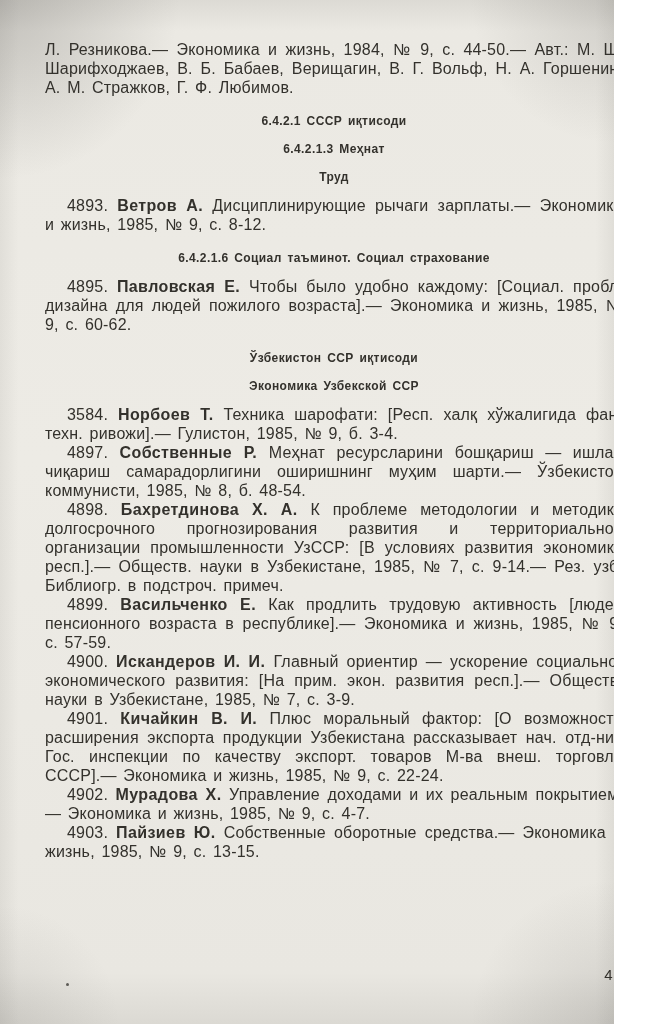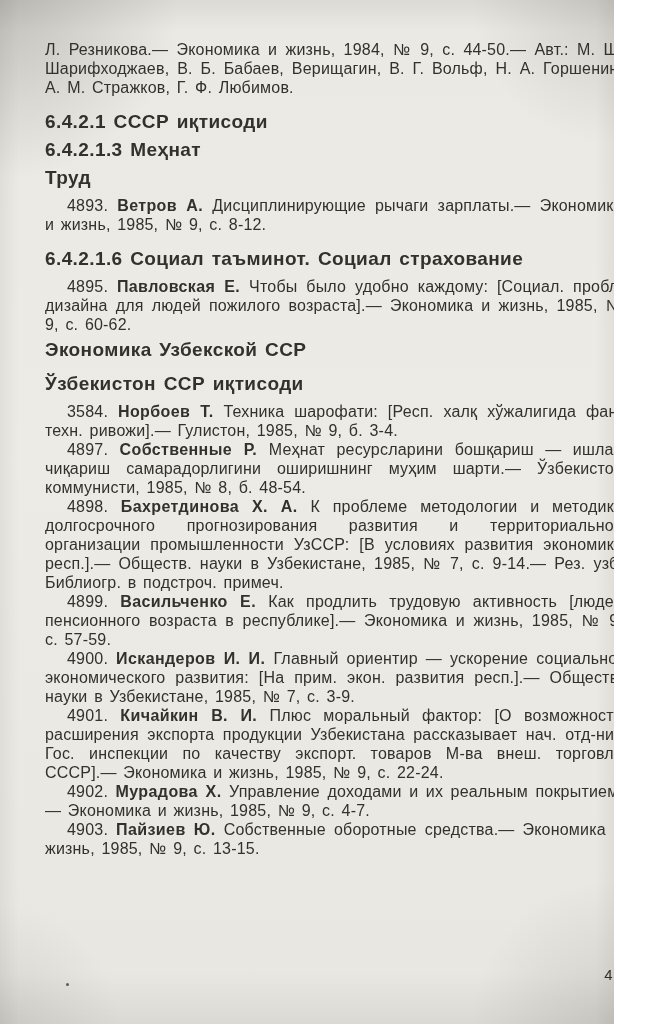--- a/index.html
+++ b/index.html
@@ -37,23 +37,23 @@
     text-align: justify;
     letter-spacing: 0.2px;
     word-spacing: 2px;
   }
   .continuation { text-indent: 0; }
   .entry { text-indent: 22px; }
   .entry b { letter-spacing: 0.4px; }
 
   .heading {
     font-weight: bold;
-    font-size: 19px;
+    font-size: 12px;
     line-height: 19px;
-    text-align: left;
+    text-align: center;
     letter-spacing: 0.4px;
     word-spacing: 2px;
     margin: 6px 0 9px;
   }
   .heading.group-start { margin-top: 15px; }
 
   .page-number {
     position: absolute;
     top: 966px;
     left: 45px;
@@ -78,22 +78,22 @@
 
 <div class="page">
   <div class="text-column" id="text-column">
       <p class="para continuation">Л. Резникова.— Экономика и жизнь, 1984, № 9, с. 44-50.— Авт.: М. Ш. Шарифходжаев, В. Б. Бабаев, Верищагин, В. Г. Вольф, Н. А. Горшенин, А. М. Стражков, Г. Ф. Любимов.</p>
       <div class="heading group-start">6.4.2.1 СССР иқтисоди</div>
       <div class="heading">6.4.2.1.3 Меҳнат</div>
       <div class="heading">Труд</div>
       <p class="para entry"><span>4893.</span> <b>Ветров А.</b> <span>Дисциплинирующие рычаги зарплаты.— Экономика и жизнь, 1985, № 9, с. 8-12.</span></p>
       <div class="heading group-start">6.4.2.1.6 Социал таъминот. Социал страхование</div>
       <p class="para entry"><span>4895.</span> <b>Павловская Е.</b> <span>Чтобы было удобно каждому: [Социал. пробл. дизайна для людей пожилого возраста].— Экономика и жизнь, 1985, № 9, с. 60-62.</span></p>
+      <div class="heading group-start">Ўзбекистон ССР иқтисоди</div>
       <div class="heading">Экономика Узбекской ССР</div>
-      <div class="heading group-start">Ўзбекистон ССР иқтисоди</div>
       <p class="para entry"><span>3584.</span> <b>Норбоев Т.</b> <span>Техника шарофати: [Респ. халқ хўжалигида фан-техн. ривожи].— Гулистон, 1985, № 9, б. 3-4.</span></p>
       <p class="para entry"><span>4897.</span> <b>Собственные Р.</b> <span>Меҳнат ресурсларини бошқариш — ишлаб чиқариш самарадорлигини оширишнинг муҳим шарти.— Ўзбекистон коммунисти, 1985, № 8, б. 48-54.</span></p>
       <p class="para entry"><span>4898.</span> <b>Бахретдинова Х. А.</b> <span>К проблеме методологии и методики долгосрочного прогнозирования развития и территориальной организации промышленности УзССР: [В условиях развития экономики респ.].— Обществ. науки в Узбекистане, 1985, № 7, с. 9-14.— Рез. узб. Библиогр. в подстроч. примеч.</span></p>
       <p class="para entry"><span>4899.</span> <b>Васильченко Е.</b> <span>Как продлить трудовую активность [людей пенсионного возраста в республике].— Экономика и жизнь, 1985, № 9, с. 57-59.</span></p>
       <p class="para entry"><span>4900.</span> <b>Искандеров И. И.</b> <span>Главный ориентир — ускорение социально-экономического развития: [На прим. экон. развития респ.].— Обществ. науки в Узбекистане, 1985, № 7, с. 3-9.</span></p>
       <p class="para entry"><span>4901.</span> <b>Кичайкин В. И.</b> <span>Плюс моральный фактор: [О возможности расширения экспорта продукции Узбекистана рассказывает нач. отд-ния Гос. инспекции по качеству экспорт. товаров М-ва внеш. торговли СССР].— Экономика и жизнь, 1985, № 9, с. 22-24.</span></p>
       <p class="para entry"><span>4902.</span> <b>Мурадова Х.</b> <span>Управление доходами и их реальным покрытием.— Экономика и жизнь, 1985, № 9, с. 4-7.</span></p>
       <p class="para entry"><span>4903.</span> <b>Пайзиев Ю.</b> <span>Собственные оборотные средства.— Экономика и жизнь, 1985, № 9, с. 13-15.</span></p>
     </div>
   <div class="page-number">45</div>

